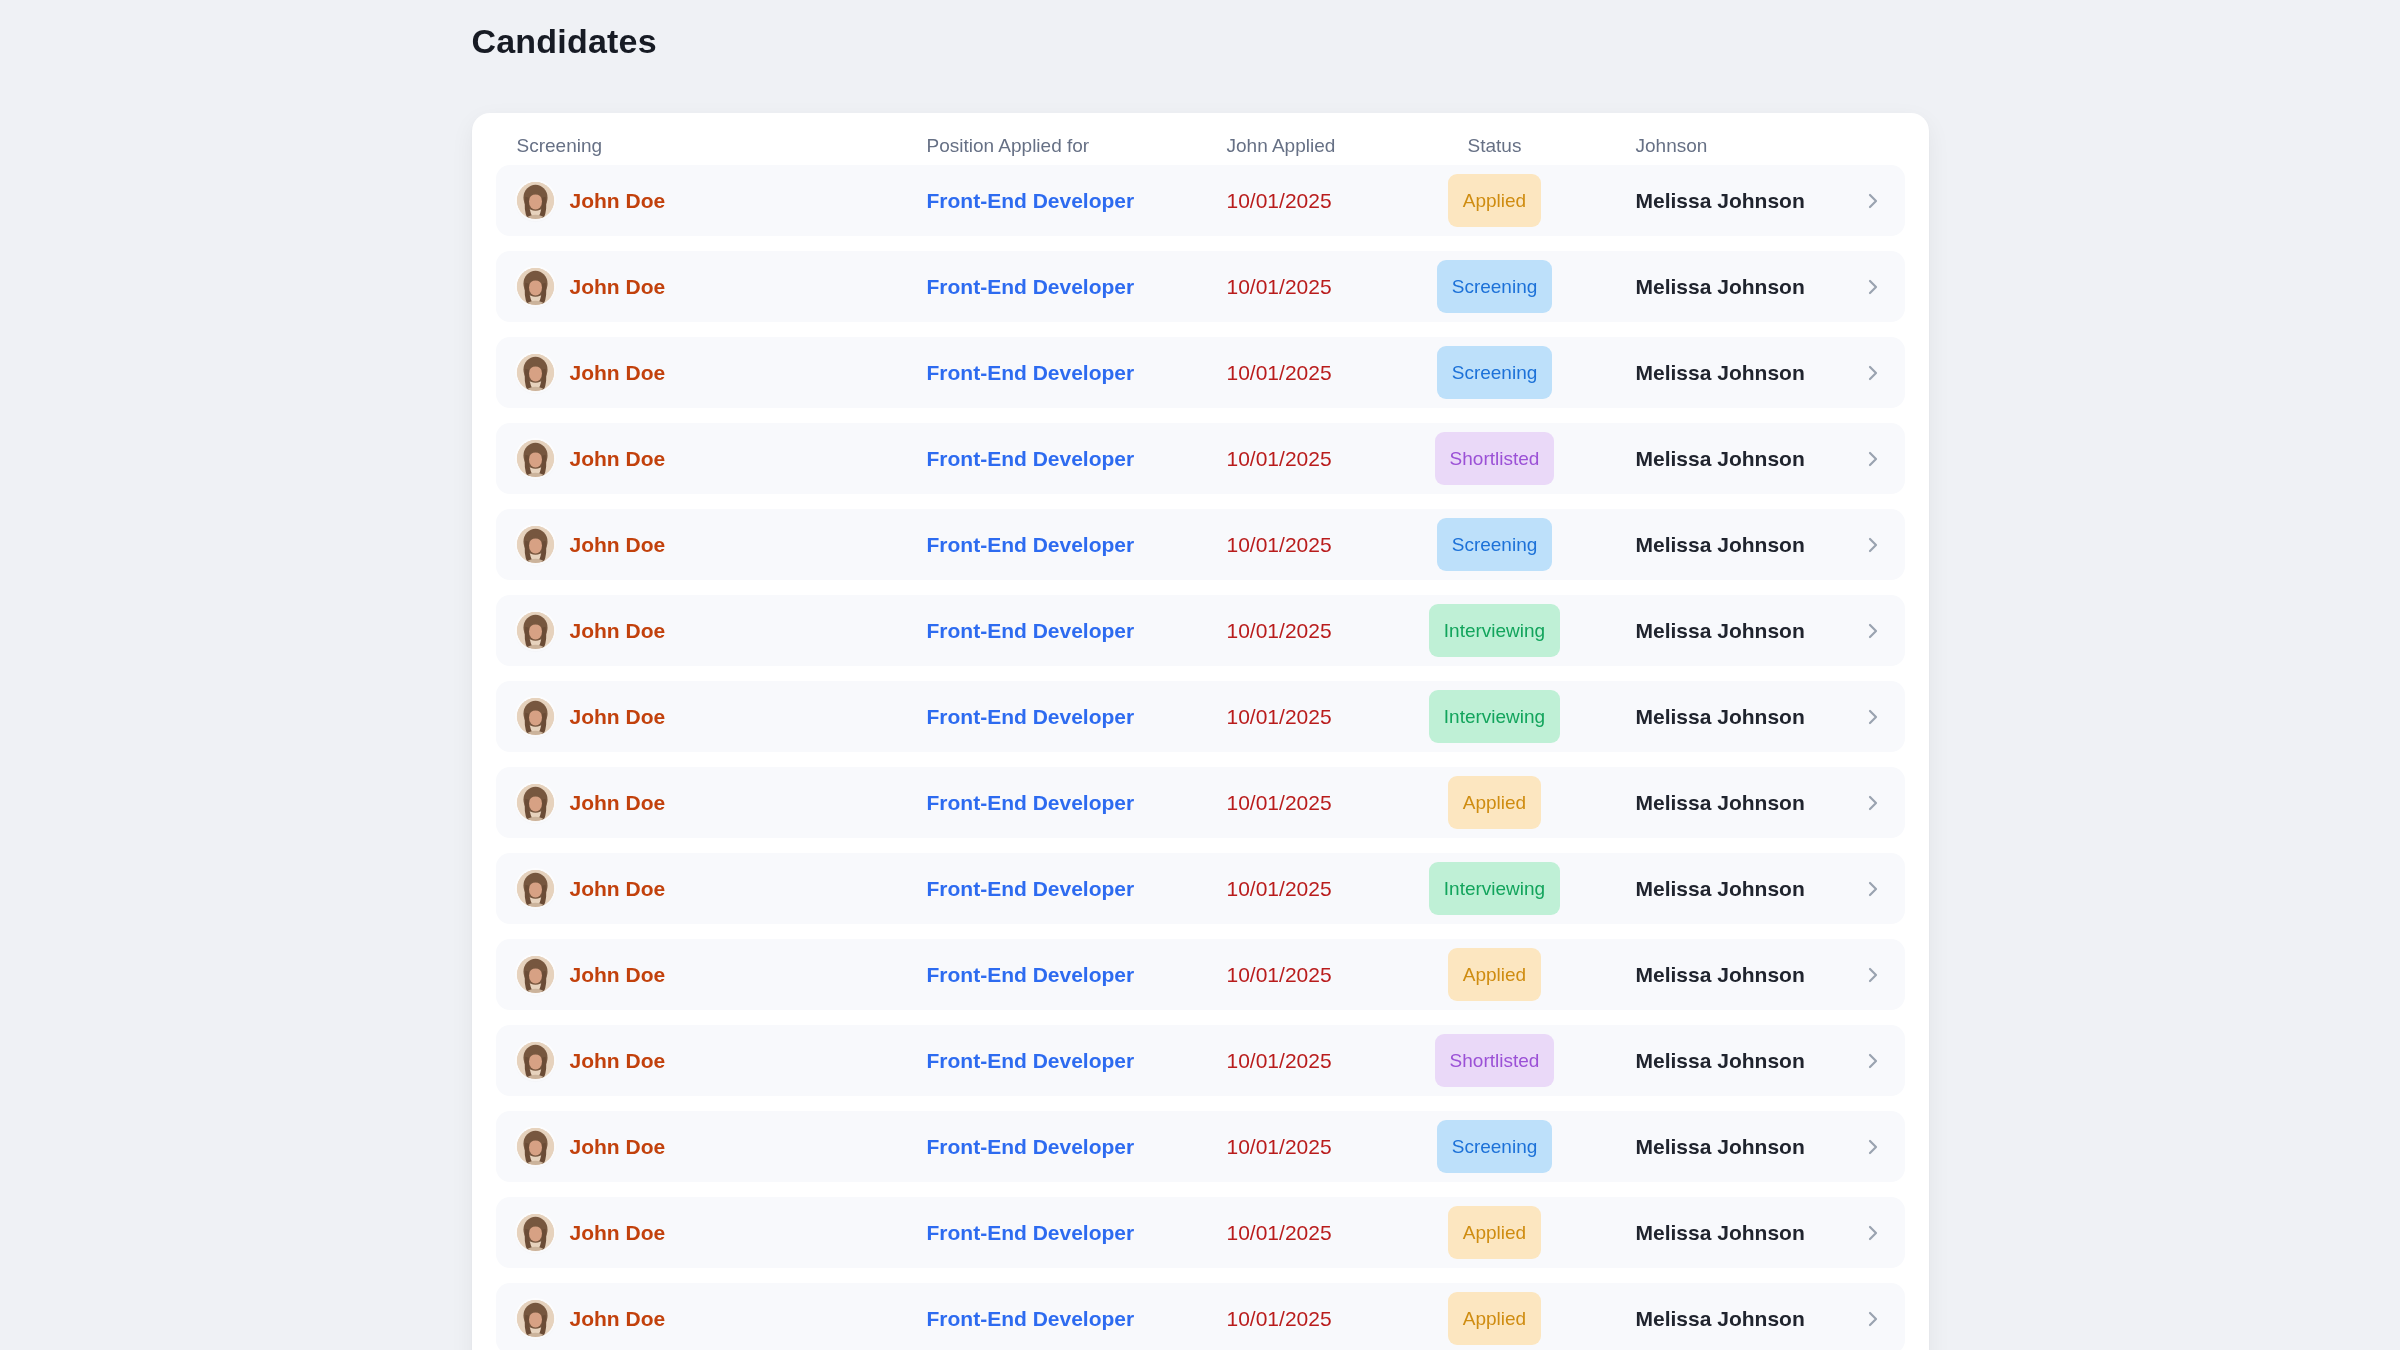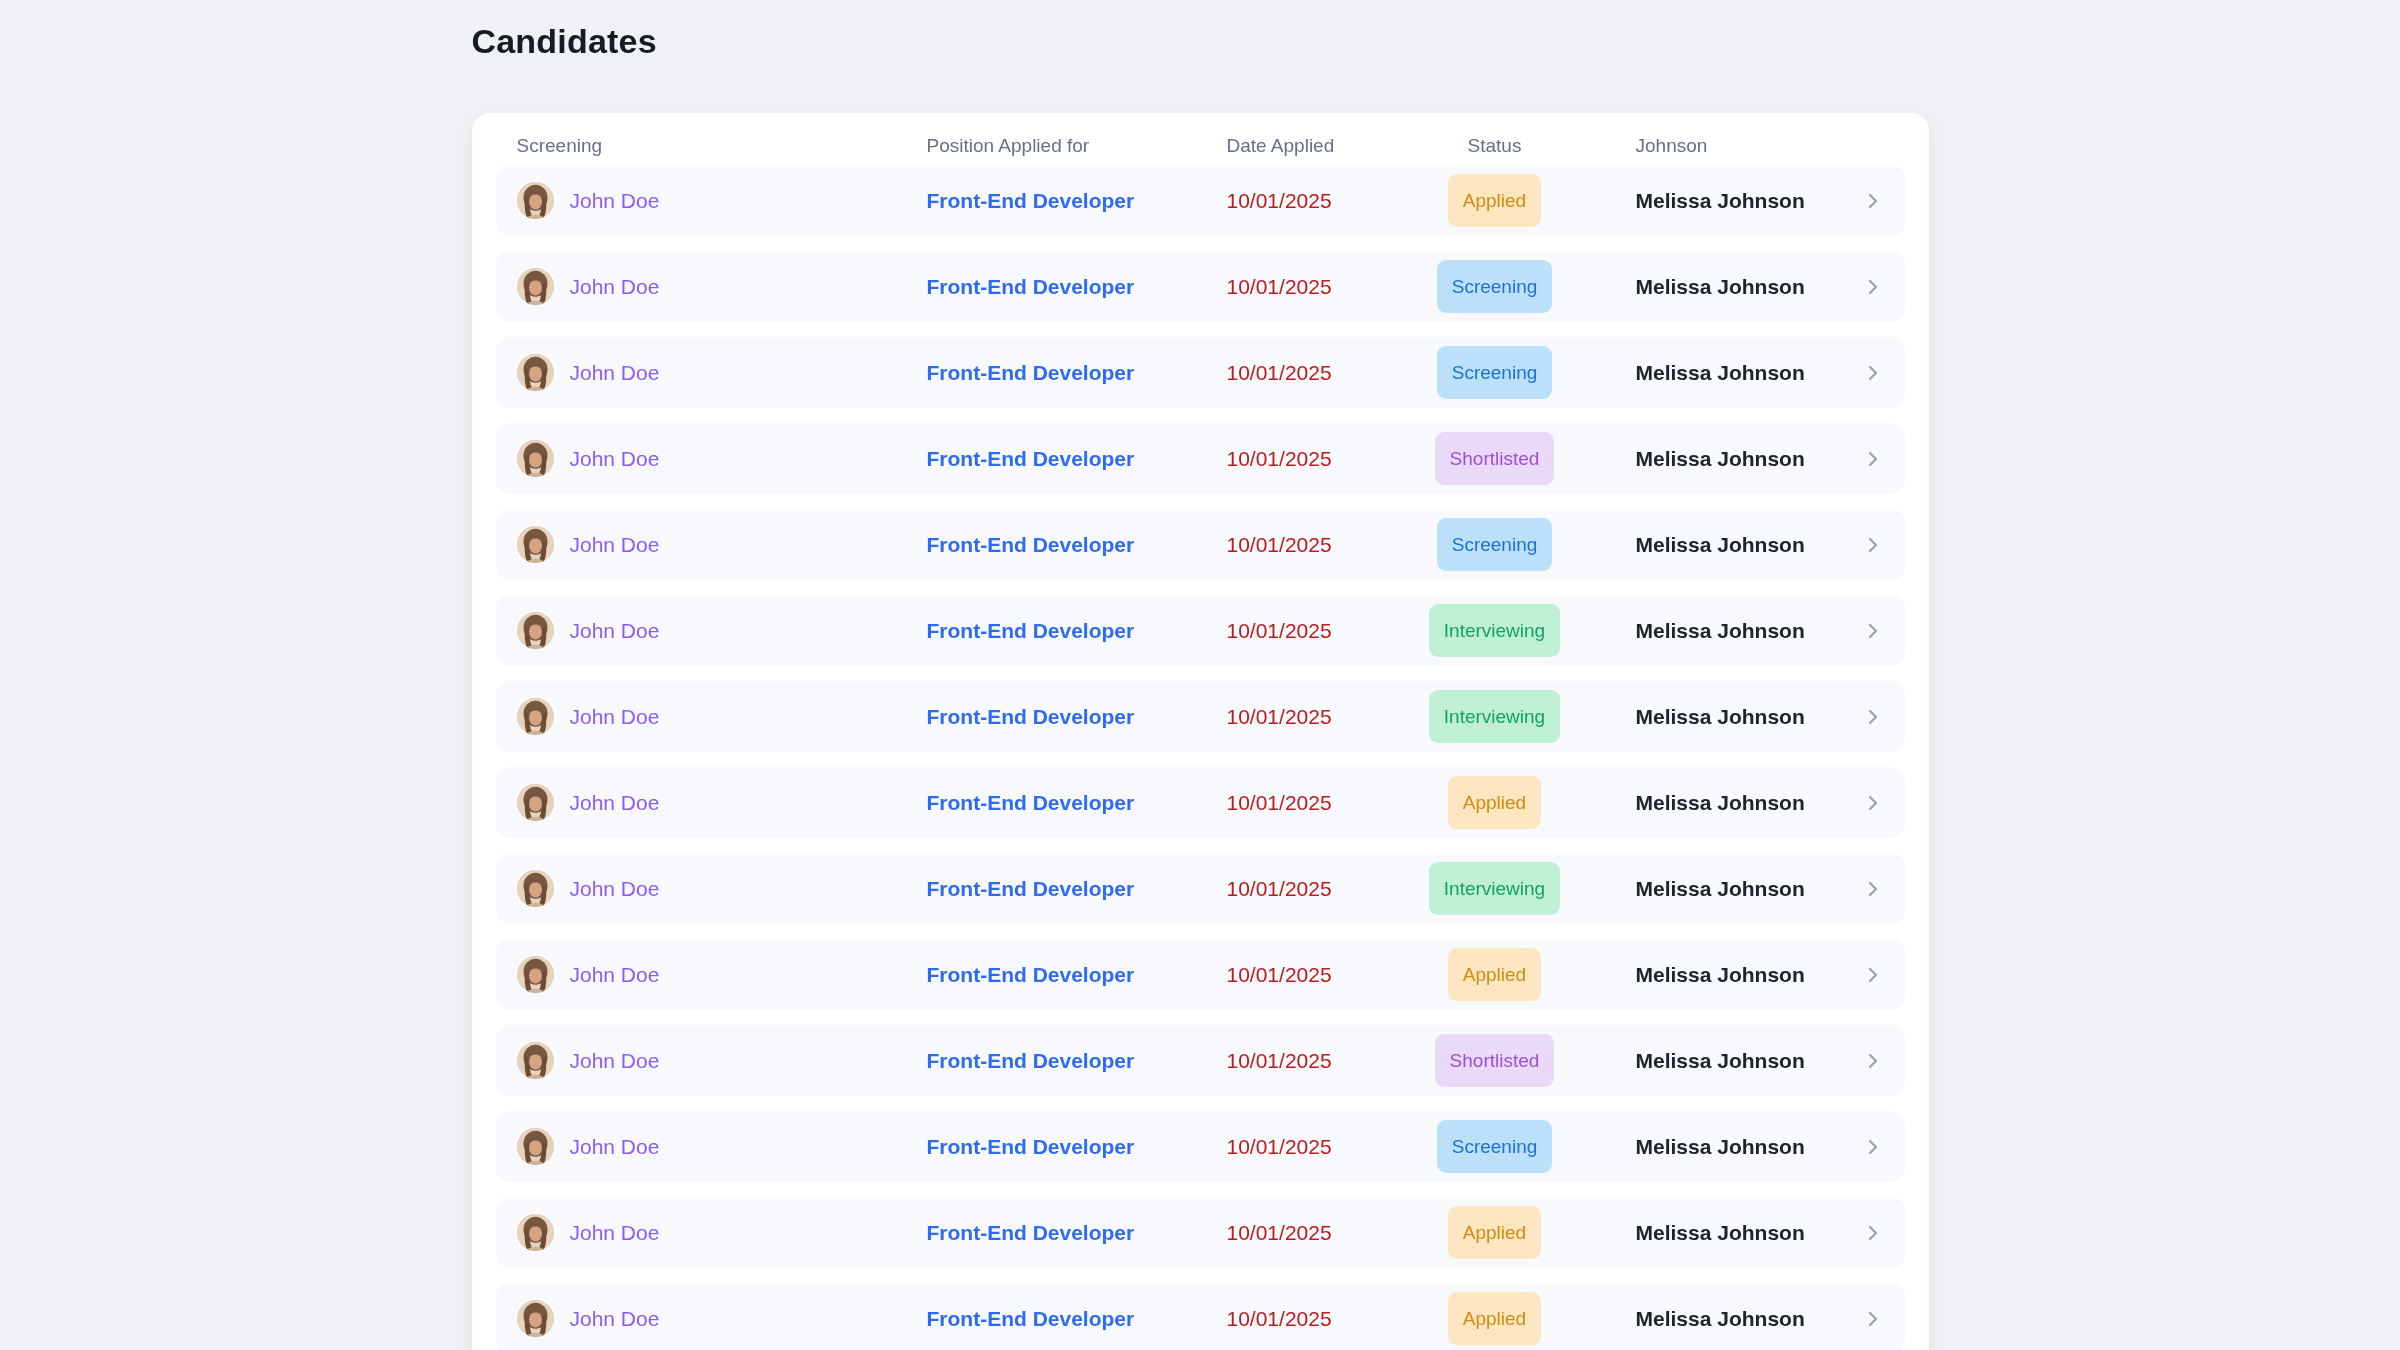--- a/index.html
+++ b/index.html
@@ -38,21 +38,21 @@
     padding: 0 20px 0 21px; cursor: pointer;
   }
   .cand-cell { display: flex; align-items: center; gap: 16px; }
   .avatar {
     width: 37px; height: 37px; border-radius: 50%;
     overflow: hidden; flex: 0 0 37px;
     box-shadow: 0 0 0 2px rgba(255,255,255,.7), 0 1px 3px rgba(0,0,0,.12);
     background: #e3cdb8;
   }
   .avatar svg { display: block; }
-  .cand-name { font-size: 21px; font-weight: 400; color: #8b5cf6; }
+  .cand-name { font-size: 21px; font-weight: 700; color: #c2410c; }
   .pos-link { font-size: 21px; font-weight: 600; color: var(--link-color, #2d6bf0); text-decoration: none; }
   .date-cell { font-size: 21px; color: #b91c1c; }
   .status-cell { justify-self: center; }
   .badge {
     display: inline-block; font-size: 19px; font-weight: 400;
     padding: 14px 15px; border-radius: 9px; line-height: 1.35;
     white-space: nowrap;
   }
   .mgr-cell { font-size: 21px; font-weight: 600; color: #20242e; padding-left: 53px; }
   .chev-cell { justify-self: end; display: flex; align-items: center; }
@@ -60,21 +60,21 @@
 </head>
 <body style="background: rgb(239, 241, 245);">
 
 <div class="wrap">
   <h1 class="page-title">Candidates</h1>
 
   <div class="card">
     <div class="thead grid-cols">
       <div>Screening</div>
       <div>Position Applied for</div>
-      <div>Date Applied</div>
+      <div>John Applied</div>
       <div class="th-status">Status</div>
       <div class="th-manager">Johnson</div>
       <div></div>
     </div>
 
     <div class="rows">
   <div class="row grid-cols">
     <div class="cand-cell">
       <span class="avatar">
         <svg viewBox="0 0 40 40" width="37" height="37" aria-hidden="true">

